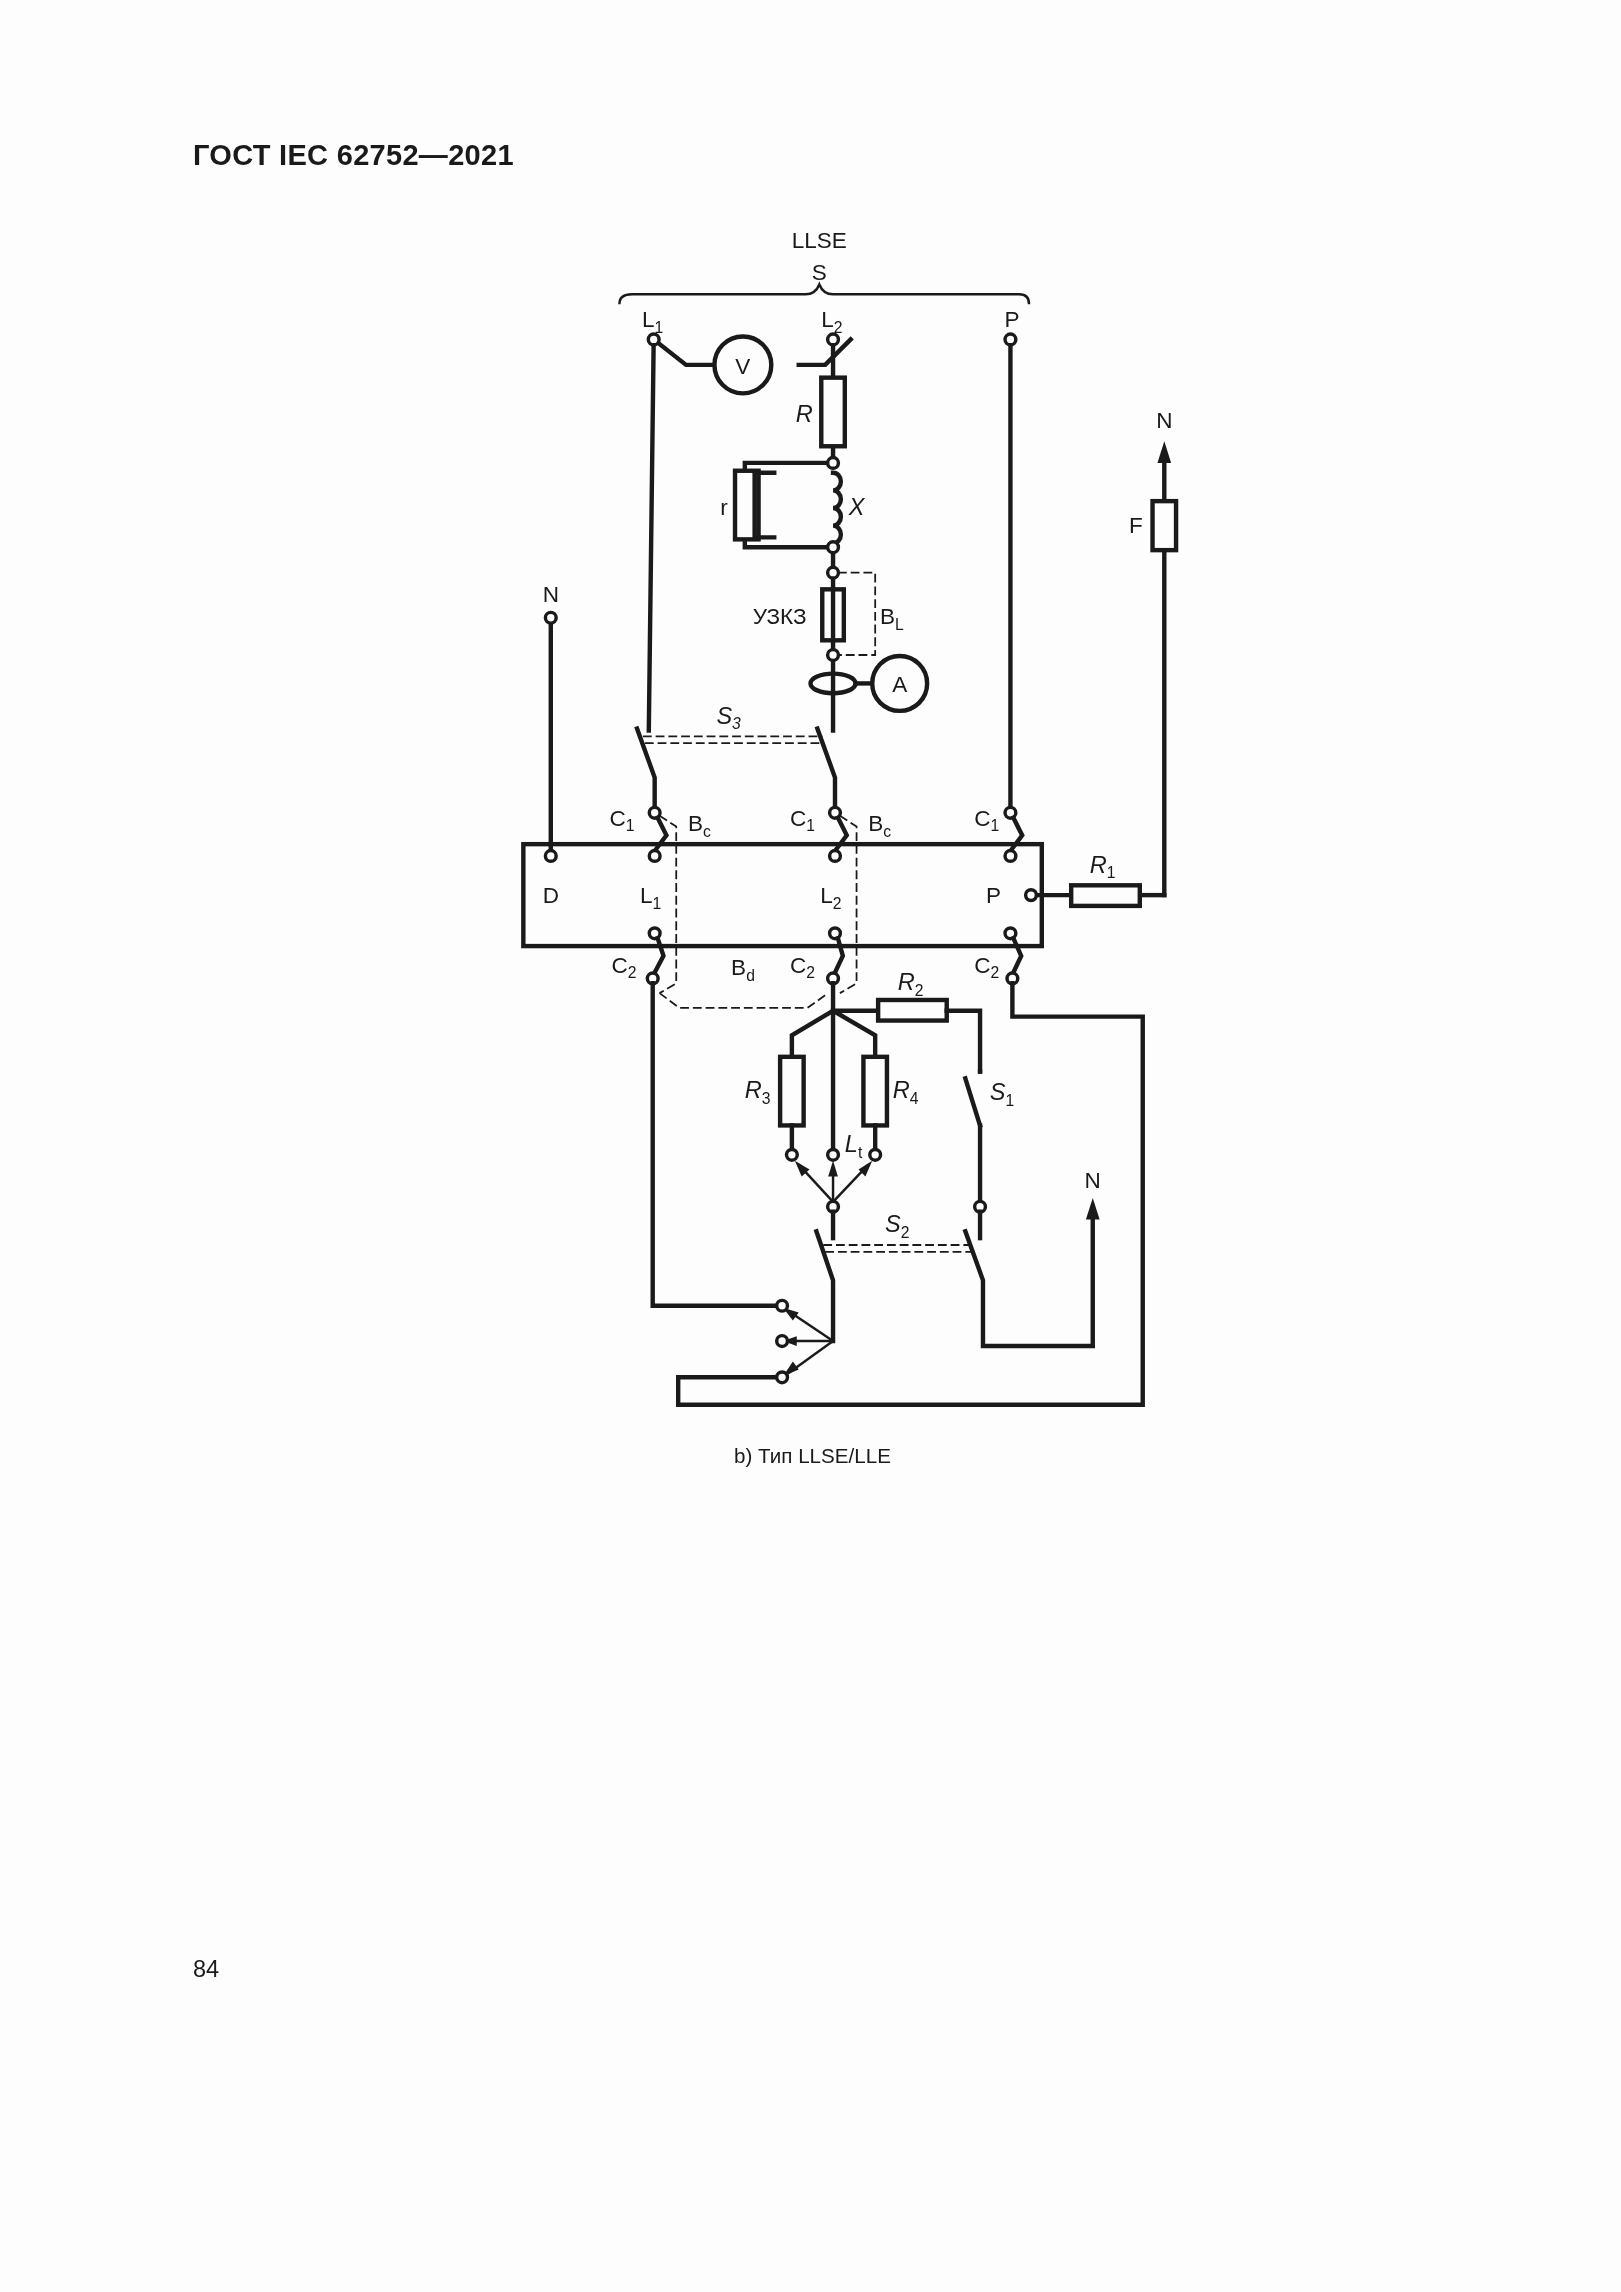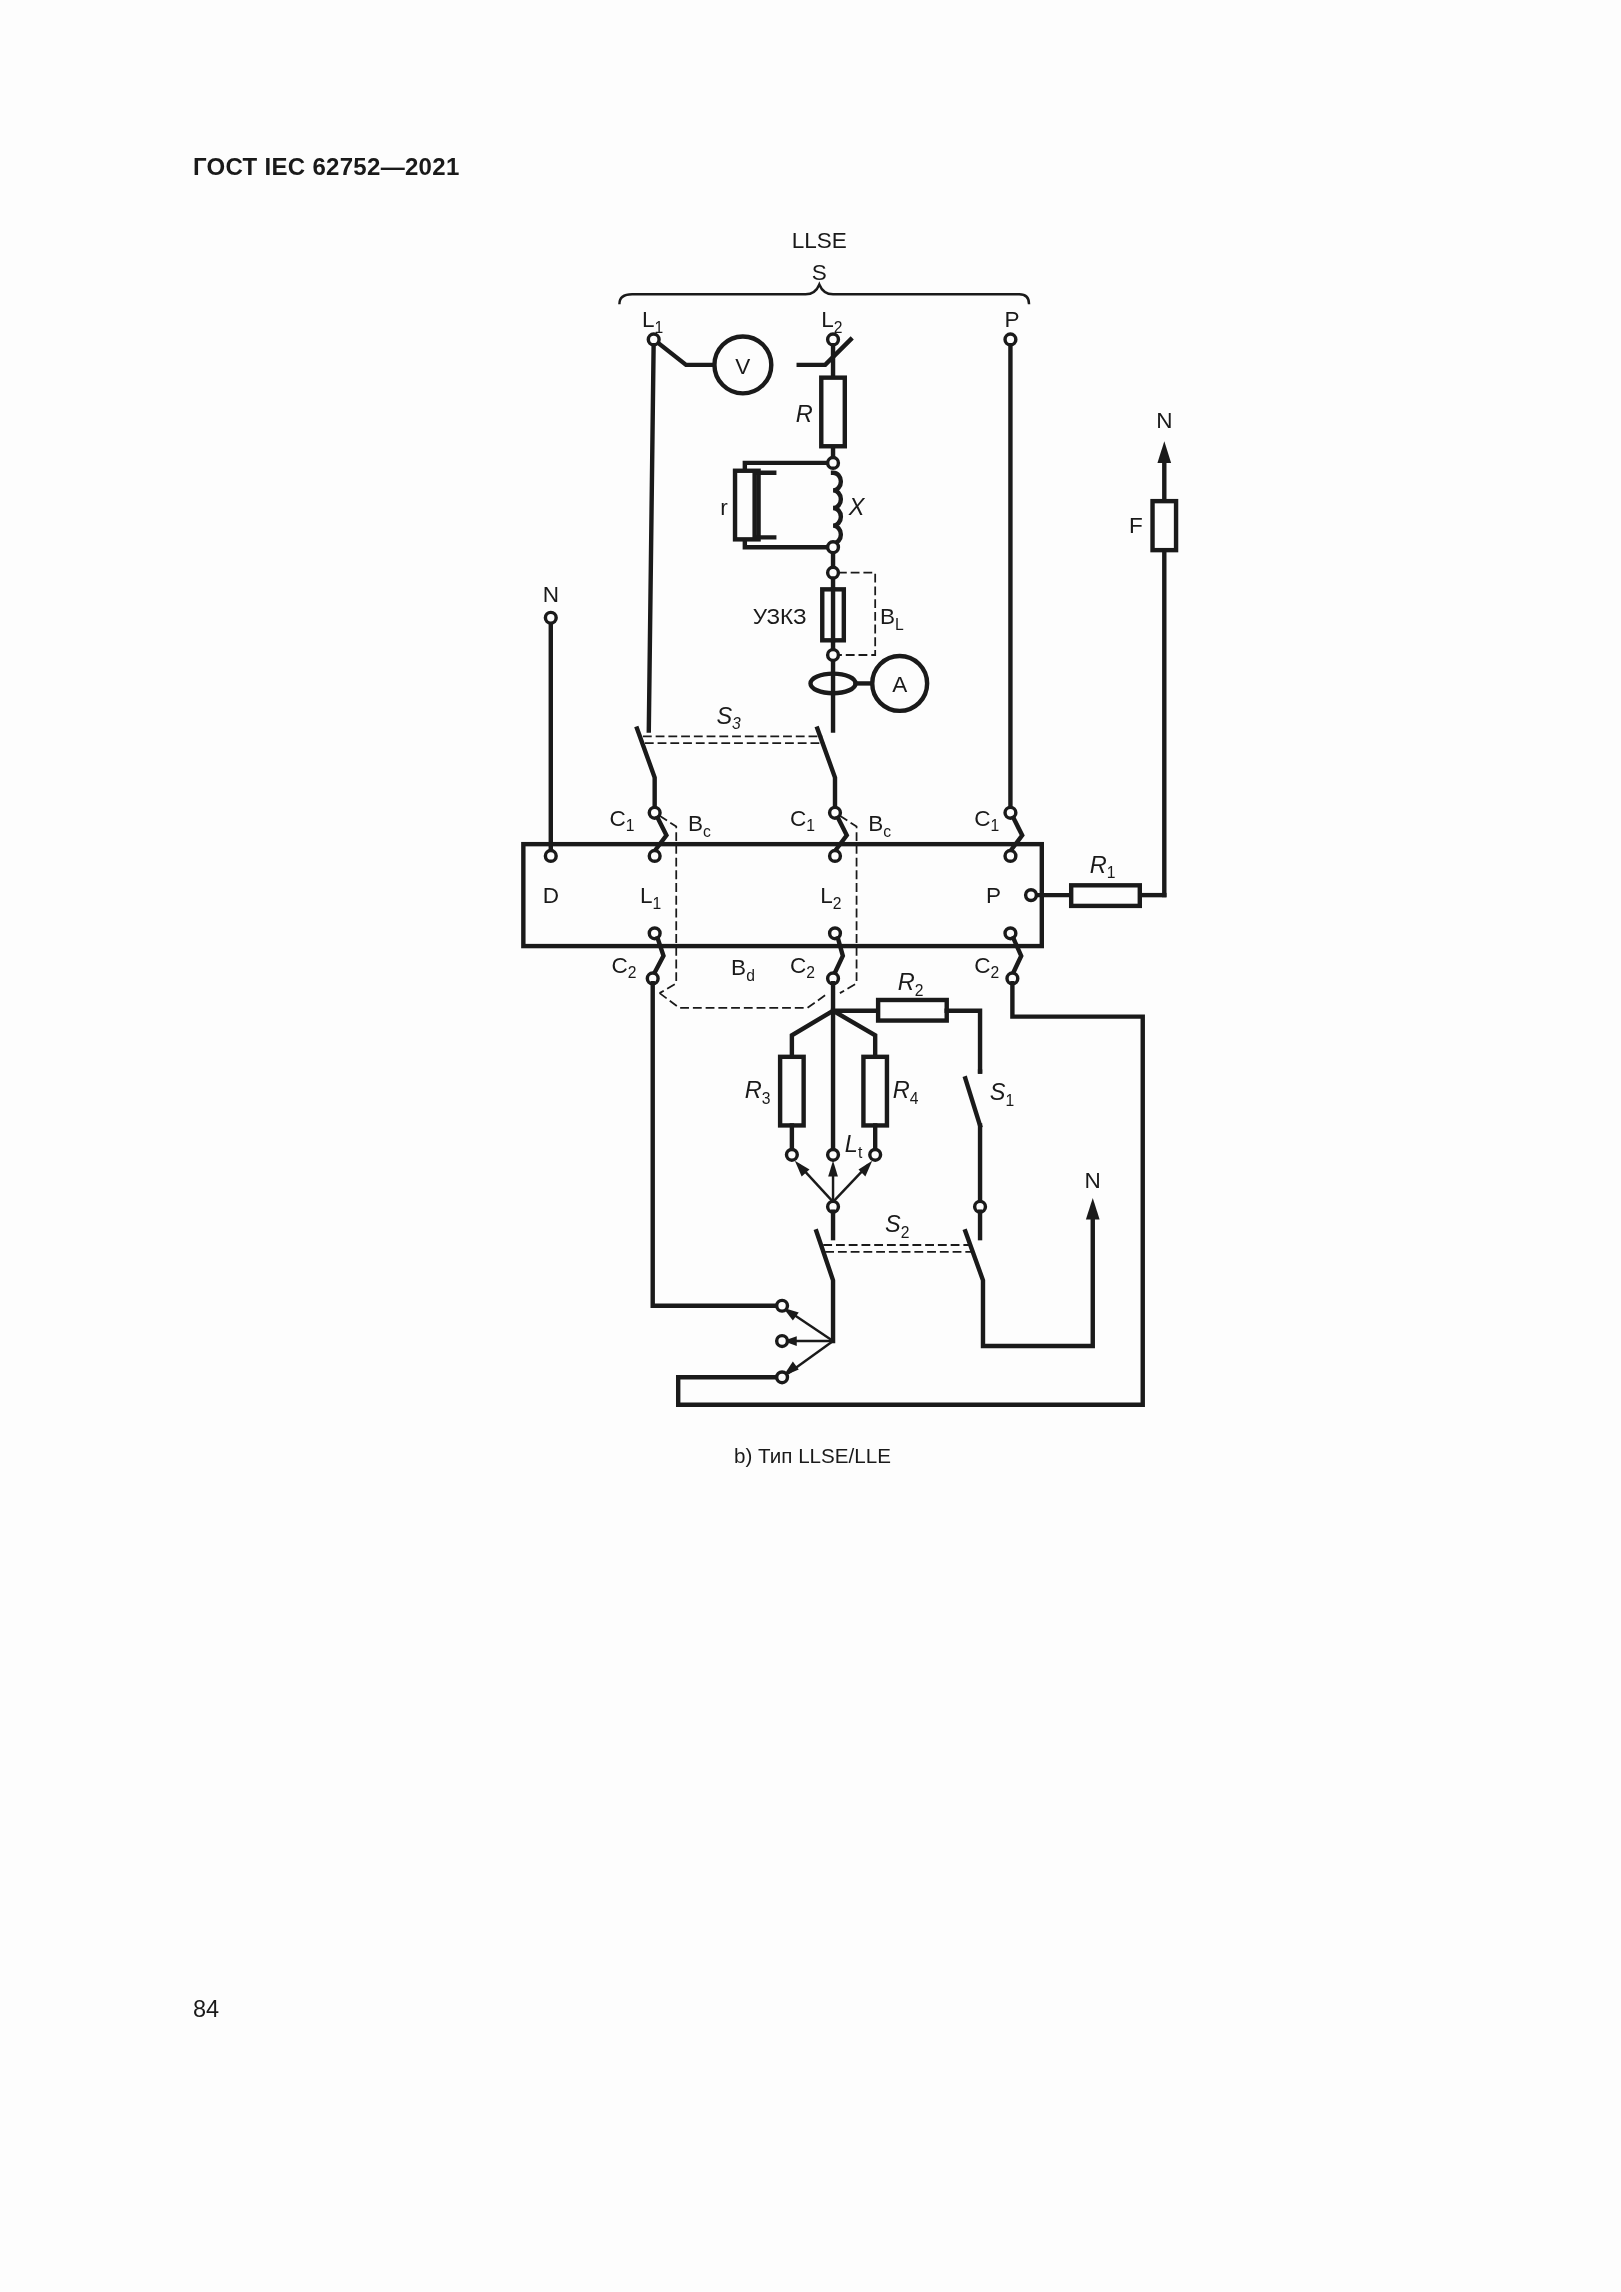--- a/index.html
+++ b/index.html
@@ -1,19 +1,19 @@
 <!DOCTYPE html>
 <html><head>
   <meta charset="utf-8">
   <style>
     html, body { margin: 0; padding: 0; background: #fdfdfd; }
     body { width: 1621px; height: 2293px; position: relative; overflow: hidden;
            font-family: "Liberation Sans", sans-serif; color: #1a1a1a; }
-    .header { position: absolute; left: 193px; top: 153px; font-size: 24px; font-weight: bold; letter-spacing: 0.3px; }
-    .page-num { position: absolute; left: 193px; top: 1996px; font-size: 23.5px; }
+    .header { position: absolute; left: 193px; top: 139px; font-size: 29px; font-weight: bold; letter-spacing: 0.3px; }
+    .page-num { position: absolute; left: 193px; top: 1956px; font-size: 23.5px; }
     .caption { position: absolute; left: 0; width: 1621px; top: 1444px; text-align: center; font-size: 20.6px; padding-left: 2px; }
     svg.schem { position: absolute; left: 0; top: 0; }
     svg text { font-family: "Liberation Sans", sans-serif; fill: #1a1a1a; }
     .w { stroke: #1a1a1a; stroke-width: 4.5; fill: none; stroke-linecap: square; }
     .wt { stroke: #1a1a1a; stroke-width: 2.5; fill: none; }
     .dash { stroke: #1a1a1a; stroke-width: 1.8; fill: none; stroke-dasharray: 9 4; }
     .comp { stroke: #1a1a1a; stroke-width: 4.5; fill: #fdfdfd; }
     .term { stroke: #1a1a1a; stroke-width: 3.5; fill: #fdfdfd; }
     .lbl { font-size: 23px; }
     .lbl-i { font-size: 24px; font-style: italic; }

